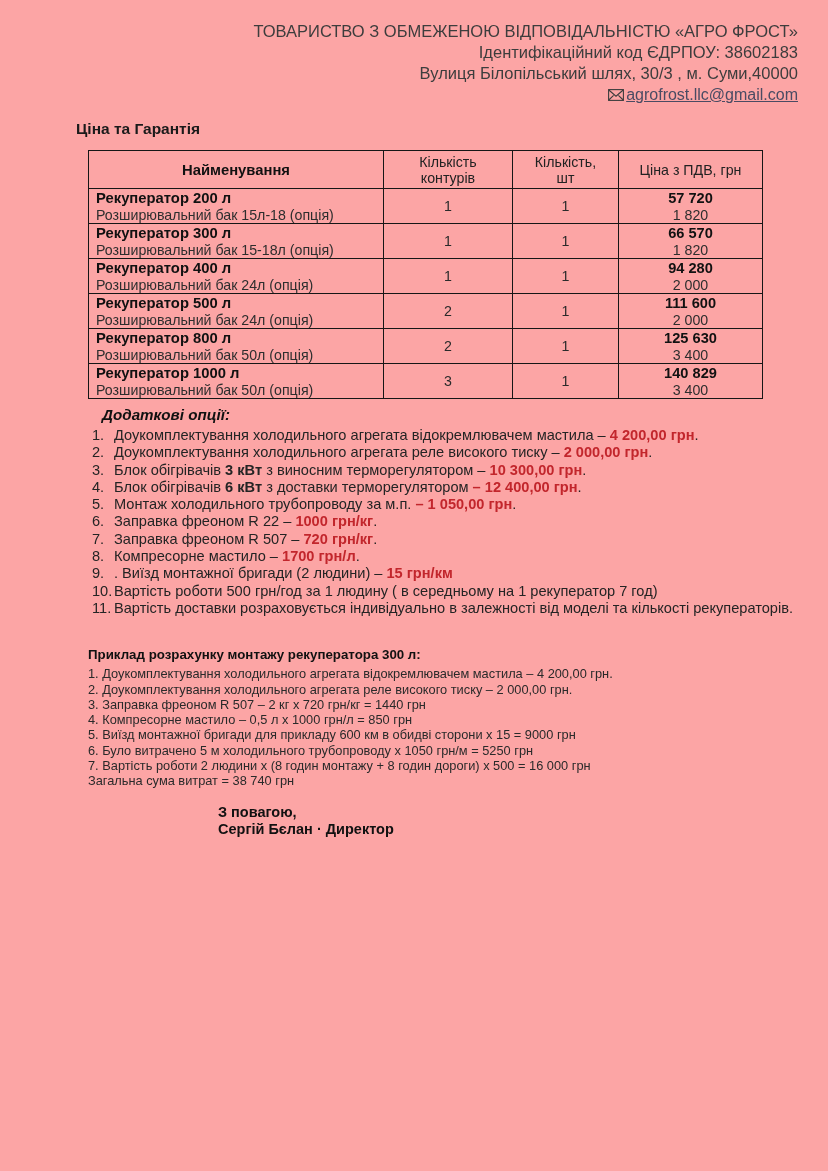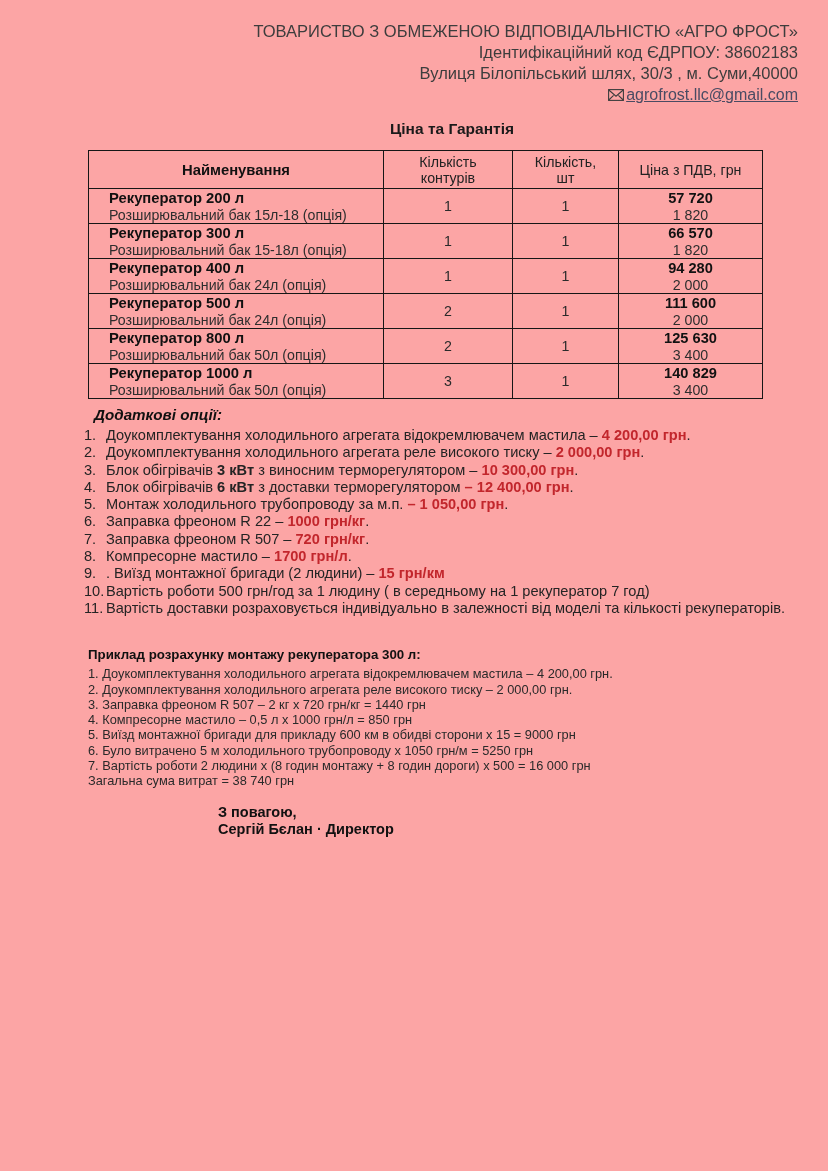--- a/index.html
+++ b/index.html
@@ -7,42 +7,42 @@
   body { background:#ffffff; font-family:"Liberation Sans", sans-serif; }
   .page { position:relative; width:828px; height:1171px; background:#fca5a5; color:var(--ink); overflow:hidden; }
 
   
   .header-block { position:absolute; top:21px; right:30px; text-align:right; font-size:16.5px; line-height:21px; color:var(--head); }
   .email-row { display:flex; justify-content:flex-end; align-items:center; gap:2px; }
   .email-link { color:var(--link); text-decoration:underline; font-size:16px; }
   .env-icon { display:inline-flex; align-items:center; }
 
   
-  .doc-title { position:absolute; top:120px; left:92px; width:720px; text-align:center; font-weight:700; font-size:15.5px; color:#1a1a1a; }
+  .doc-title { position:absolute; top:120px; left:76px; width:720px; font-weight:700; font-size:15.5px; color:#1a1a1a; }
 
   
   .price-table { position:absolute; top:150px; left:88px; width:674px; border-collapse:collapse; table-layout:fixed; }
   .price-table th, .price-table td { border:1.6px solid #161616; vertical-align:middle; }
   .price-table thead tr { height:38px; }
   .price-table tbody tr { height:35px; }
   .price-table th { font-weight:400; font-size:14.2px; text-align:center; line-height:16px; color:#222; }
   th.th-name { font-weight:700; font-size:14.8px; color:#111; }
   .thw { display:inline-block; }
   .th-circuits .thw { max-width:82px; }
   .th-qty .thw { max-width:76px; }
-  td.c-name { padding-left:20px; }
+  td.c-name { padding-left:7px; }
   .p-name { font-weight:700; font-size:14.8px; line-height:17px; color:#111; }
   .p-opt { font-size:14.2px; line-height:16px; color:#2e2e2e; }
   td.c-mid { text-align:center; font-size:14.2px; color:#2a2a2a; }
   td.c-price { text-align:center;margin-left:15px; }
   .p-price { font-weight:700; font-size:14.6px; line-height:17px; color:#111; }
   .p-optprice { font-size:14.2px; line-height:16px; color:#2e2e2e; }
 
   
-  .options-block { position:absolute; top:406px; left:84px; width:714px; }
+  .options-block { position:absolute; top:406px; left:92px; width:714px; }
   .options-heading { font-style:italic; font-weight:700; font-size:15.2px; padding-left:10px; margin-bottom:4px; color:#111; }
   .opt-item { display:flex; font-size:14.6px; line-height:17.3px; color:#242424; }
   .opt-num { flex:0 0 22px; }
   .opt-text { flex:1; text-align:justify; }
   .red { color:var(--red); font-weight:700; }
   .bold { font-weight:700; }
 
   
   .example-block { position:absolute; top:647px; left:88px; width:714px; font-size:12.8px; line-height:15.3px; color:#2a2a2a; }
   .example-heading { font-weight:700; font-size:13.3px; margin-bottom:4px; color:#111; }

